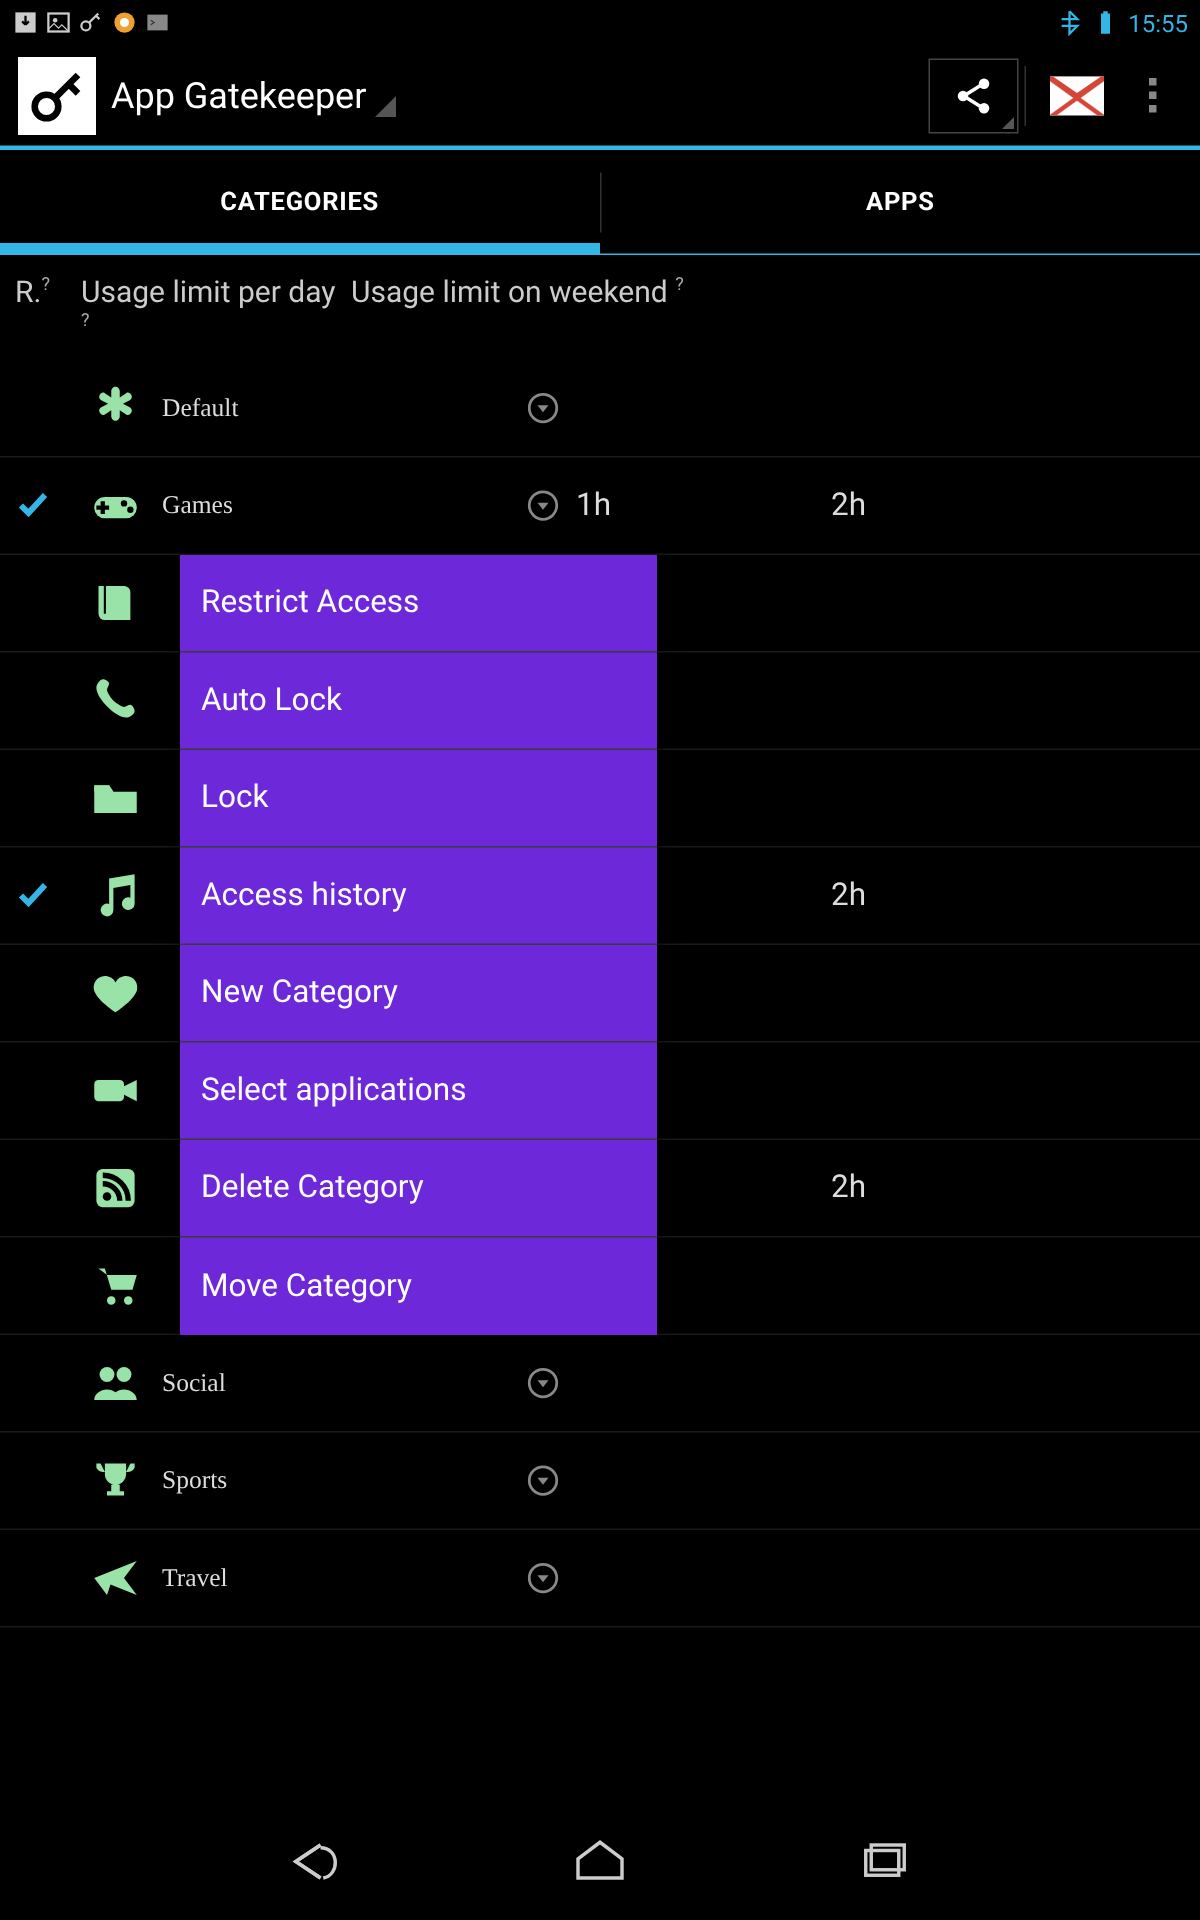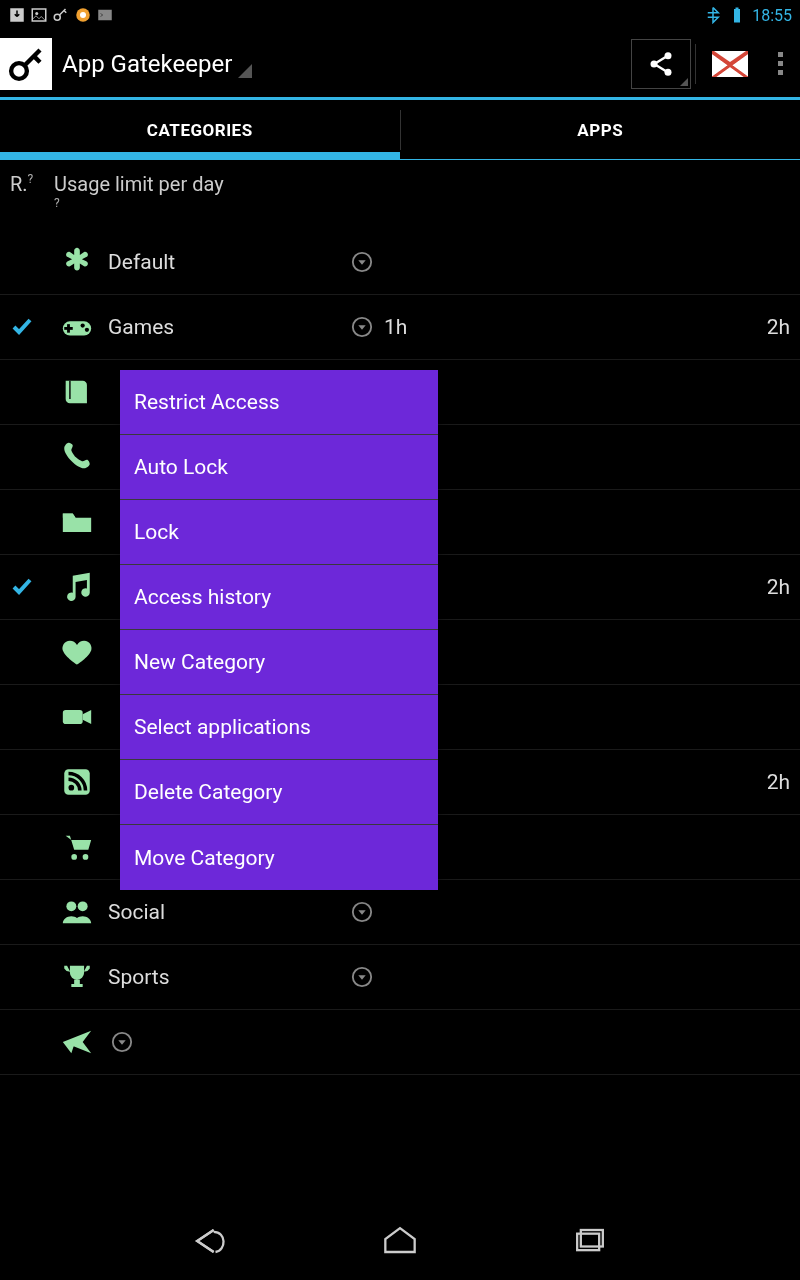--- a/index.html
+++ b/index.html
@@ -22,21 +22,21 @@
 }
 .status-left { display: flex; align-items: center; gap: 4px; }
 .status-right { margin-left: auto; display: flex; align-items: center; gap: 6px; color: #33B5E5; }
 .status-icon { width: 18px; height: 18px; display:inline-flex; align-items:center; justify-content:center; }
 .status-icon svg { width: 100%; height: 100%; }
 .action-bar {
   height: 70px;
   background: #000;
   display: flex;
   align-items: center;
-  padding: 0 0;
+  padding: 0 12px;
   border-bottom: 3px solid #33B5E5;
 }
 .app-icon {
   width: 52px; height: 52px;
   background: #fff;
   display: flex; align-items: center; justify-content: center;
   margin-right: 10px;
 }
 .app-icon svg { width: 42px; height: 42px; }
 .app-title-wrap { display: flex; align-items: flex-end; gap: 2px; }
@@ -57,21 +57,21 @@
 .action-sep { width: 1px; height: 40px; background: #333; margin: 0 4px;}
 .gmail-wrap{ position:relative; width:36px; height:26px; background:#fff; overflow:hidden;}
 .gmail-wrap::before{content:"";position:absolute;inset:0;background:linear-gradient(to bottom right,transparent 48%,#d44638 50%,#d44638 55%,transparent 57%),linear-gradient(to bottom left,transparent 48%,#d44638 50%,#d44638 55%,transparent 57%);}
 .gmail-m{position:absolute;left:0;right:0;top:0;bottom:0;}
 .gmail-m::before{content:"";position:absolute;left:0;top:0;width:0;height:0;border-top:14px solid #d44638;border-left:18px solid transparent;border-right:18px solid transparent;}
 .gmail-m::after{content:"";position:absolute;left:2px;top:0;width:0;height:0;border-top:11px solid #fff;border-left:16px solid transparent;border-right:16px solid transparent;}
 .overflow-dots { width: 24px; display:flex; flex-direction:column; align-items:center; gap:4px; }
 .overflow-dots span { width:5px; height:5px; background:#888; }
 .tabs {
   display: flex;
-  height: 60px;
+  height: 70px;
   border-bottom: 1px solid #33B5E5;
   position: relative;
 }
 .tab {
   flex: 1;
   display: flex;
   align-items: center;
   justify-content: center;
   font-size: 17px;
   font-weight: 700;
@@ -104,25 +104,25 @@
   display: flex;
   align-items: center;
   height: 65px;
   padding: 0 10px;
   border-bottom: 1px solid #1a1a1a;
 }
 .row .check { width: 44px; display:flex; align-items:flex-start; justify-content:flex-start; padding-top:0; }
 .row .check svg { width: 24px; height: 24px; }
 .row .cat-icon { width: 46px; display:flex; align-items:center; justify-content:center; }
 .row .cat-icon svg { width: 34px; height: 34px; fill: #8de29c; }
-.row .cat-label { flex: 0 0 240px; font-size: 21px; color: #ddd; padding-left:8px;}
+.row .cat-label { flex: 0 0 240px; font-size: 17px; color: #ddd; padding-left:8px;font-family:Liberation Serif, serif;}
 .row .drop { width: 44px; display:flex; align-items:center; justify-content:center; }
 .row .drop svg { width: 22px; height: 22px; }
 .row .col-day { width: 170px; font-size: 21px; color: #ddd;}
-.row .col-wkd { flex: 1; font-size: 21px; color: #ddd; text-align: right;}
+.row .col-wkd { flex: 1; font-size: 21px; color: #ddd;}
 .context-menu {
   position: absolute;
   left: 120px;
   top: 370px;
   width: 318px;
   background: #6d28d9;
   box-shadow: 0 4px 12px rgba(0,0,0,0.6);
   z-index: 10;
 }
 .context-item {
@@ -192,21 +192,21 @@
         <svg viewBox="0 0 24 24">
           <path d="M12 2v20l7-7-14 0m0-6l14 0-7-7" fill="none" stroke="#33B5E5" stroke-width="2"></path>
         </svg>
       </span>
     <span class="status-icon">
         <svg viewBox="0 0 24 24">
           <rect x="8" y="4" width="8" height="18" fill="#33B5E5"></rect>
           <rect x="10" y="2" width="4" height="3" fill="#33B5E5"></rect>
         </svg>
       </span>
-    <span>18:55</span>
+    <span>15:55</span>
   </div>
 </div>
 
 <div class="action-bar">
   <div class="app-icon">
     <svg viewBox="0 0 48 48">
         <circle cx="16" cy="32" r="9" fill="none" stroke="#000" stroke-width="5"></circle>
         <path d="M22 26 L40 8 M33 15 l7 7" stroke="#000" stroke-width="5" fill="none"></path>
       </svg>
   </div>
@@ -246,20 +246,21 @@
     </div>
   <div class="tab-sep"></div>
   <div class="tab">
       <span>APPS</span>
     </div>
 </div>
 
 <div class="headers">
   <div class="hdr-r"><span>R.</span><span class="sup">?</span></div>
   <div class="hdr-day"><span>Usage limit per day</span> <span class="sup">?</span></div>
+  <div class="hdr-wkd"><span>Usage limit on weekend</span> <span class="sup">?</span></div>
 </div>
 
 <svg width="0" height="0" style="position:absolute">
 <defs>
 <symbol id="i-asterisk" viewBox="0 0 24 24">
         <path class="mint" d="M12 2c1 0 2 1 2 2v3l3-2c1-.6 2 0 2.5 1s0 2-1 2.5l-3 1.5 3 1.5c1 .5 1.5 1.5 1 2.5s-1.5 1.6-2.5 1l-3-2v3c0 1-1 2-2 2s-2-1-2-2v-3l-3 2c-1 .6-2 0-2.5-1s0-2 1-2.5l3-1.5-3-1.5c-1-.5-1.5-1.5-1-2.5s1.5-1.6 2.5-1l3 2V4c0-1 1-2 2-2z"></path>
       </symbol>
 <symbol id="i-gamepad" viewBox="0 0 24 24">
         <rect class="mint" x="2" y="8" width="20" height="10" rx="5"></rect>
         <rect x="5" y="11" width="2" height="6" fill="#000" transform="translate(0,-1)"></rect>
@@ -523,20 +524,21 @@
     <div class="col-day"></div>
     <div class="col-wkd"></div>
     </div>
     <div class="row">
     <div class="check"></div>
     <div class="cat-icon">
         <svg>
           <use href="#i-plane"></use>
         </svg>
       </div>
+    <div class="cat-label">Travel</div>
     <div class="drop">
         <svg>
           <use href="#i-drop"></use>
         </svg>
       </div>
     <div class="col-day"></div>
     <div class="col-wkd"></div>
     </div>
   </div>
 

